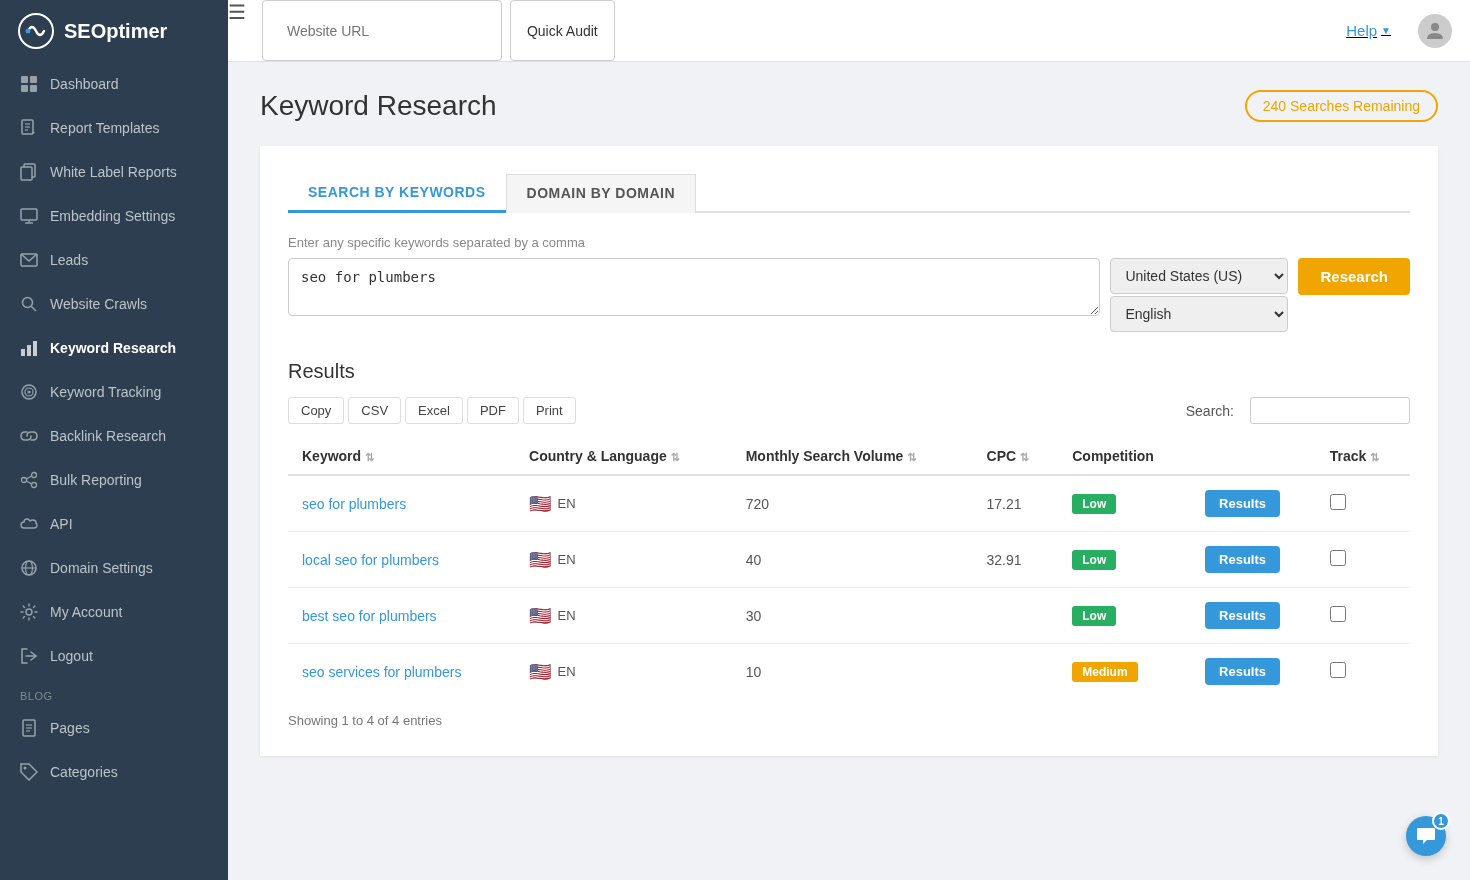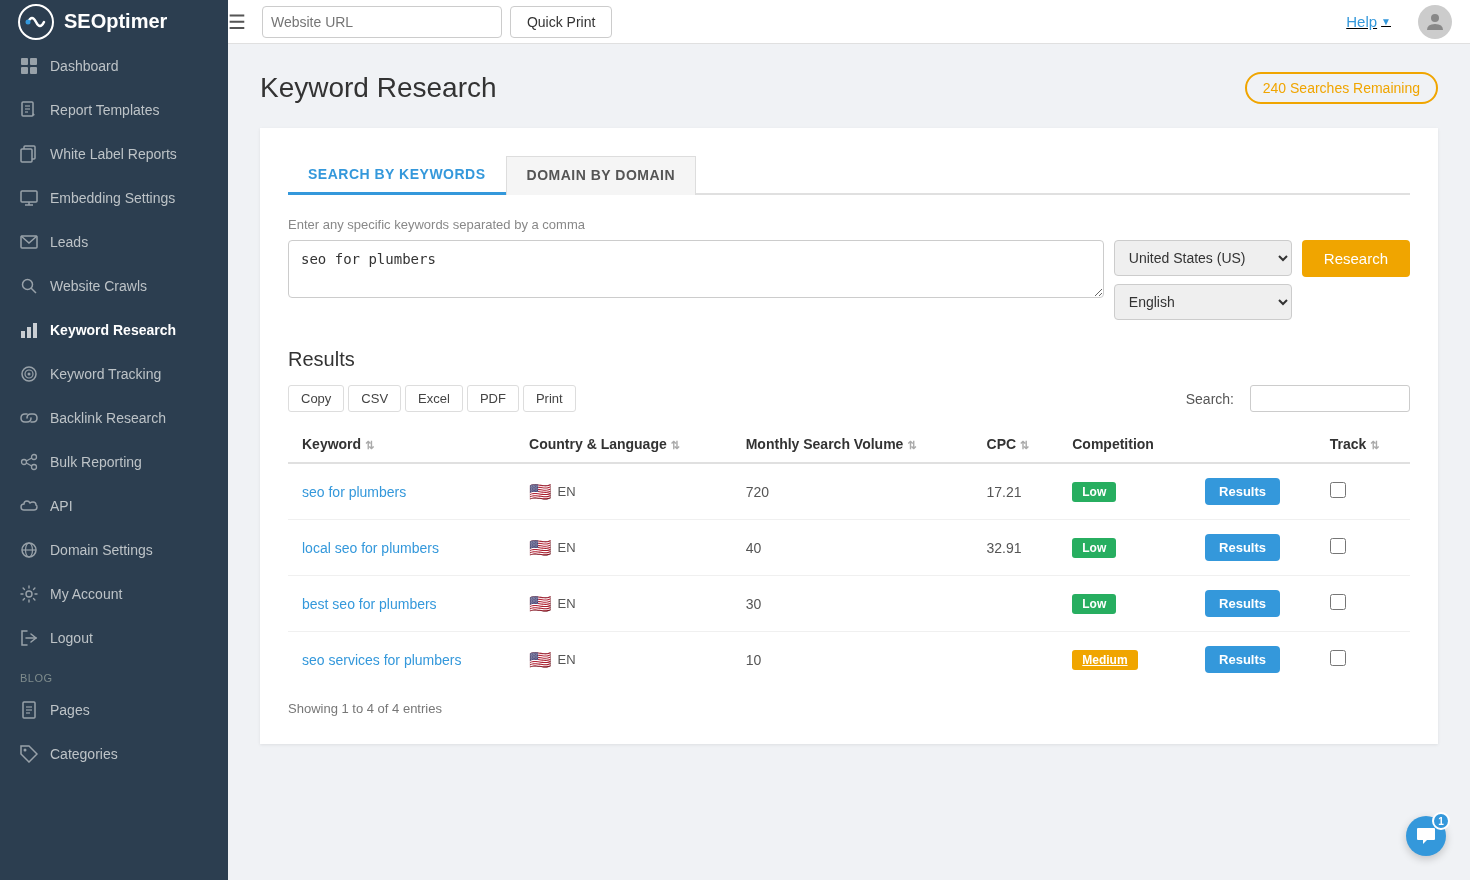--- a/index.html
+++ b/index.html
@@ -1,28 +1,28 @@
 <!DOCTYPE html>
 <html><head>
   <meta charset="utf-8">
   <style>
     * { box-sizing: border-box; margin: 0; padding: 0; }
     body { font-family: -apple-system, BlinkMacSystemFont, 'Segoe UI', sans-serif; background: #f0f2f5; display: flex; flex-direction: column; height: 100vh; overflow: hidden; }
 
     
     .topnav {
-      display: flex; align-items: center; background: #fff;
-      border-bottom: 1px solid #e0e0e0; height: 44px; padding: 0 18px;
+      display: flex; background: #fff;
+      border-bottom: 1px solid #e0e0e0; height: 62px; padding: 0 18px;
       z-index: 100; flex-shrink: 0;
     }
     .topnav-logo { display: flex; align-items: center; width: 228px; background: #2c3e50; height: 62px; padding: 0 18px; margin-left: -18px; flex-shrink: 0; }
     .logo-icon { width: 36px; height: 36px; margin-right: 10px; }
     .logo-text { color: #fff; font-size: 20px; font-weight: 700; }
     .topnav-menu-btn { color: #555; font-size: 20px; cursor: pointer; margin-right: 16px; }
-    .topnav-url-input { border: 1px solid #ccc; border-radius: 4px; padding: 7px 8px; font-size: 14px; width: 240px; color: #999; outline: none; }
+    .topnav-url-input { border: 1px solid #ccc; border-radius: 4px; padding: 7px 24px; font-size: 14px; width: 240px; color: #999; outline: none; }
     .topnav-audit-btn { background: #fff; border: 1px solid #ccc; border-radius: 4px; padding: 7px 16px; font-size: 14px; cursor: pointer; margin-left: 8px; color: #333; }
     .topnav-right { margin-left: auto; display: flex; align-items: center; gap: 27px; text-decoration: underline; }
     .topnav-help { color: #3498db; font-size: 15px; cursor: pointer; display: flex; align-items: center; gap: 4px; }
     .topnav-avatar { width: 34px; height: 34px; background: #ccc; border-radius: 50%; display: flex; align-items: center; justify-content: center; cursor: pointer; overflow: hidden; }
 
     
     .layout { display: flex; flex: 1; overflow: hidden; }
 
     
     .sidebar { width: 228px; background: #2c3e50; color: #ccc; display: flex; flex-direction: column; overflow-y: auto; flex-shrink: 0; }
@@ -43,42 +43,42 @@
     
     .tab-bar { display: flex; border-bottom: 2px solid #e0e0e0; margin-bottom: 22px; }
     .tab { padding: 10px 20px; font-size: 14px; font-weight: 600; cursor: pointer; border-bottom: 3px solid transparent; margin-bottom: -2px; color: #999; letter-spacing: 0.5px; }
     .tab.active { color: #3498db; border-bottom-color: #3498db; }
     .tab:not(.active) { background: #f5f5f5; border: 1px solid #ddd; border-bottom: none; color: #555; }
 
     
     .form-hint { font-size: 13px; color: #888; margin-bottom: 8px; }
     .search-row { display: flex; gap: 10px; align-items: flex-start; }
     .keyword-textarea { flex: 1; border: 1px solid #ccc; border-radius: 4px; padding: 10px 12px; font-size: 14px; min-height: 58px; resize: vertical; outline: none; color: #333; }
-    .search-controls { display: flex; flex-direction: column; gap: 8px; }
+    .search-controls { display: flex; flex-direction: column; gap: 2px; }
     .country-select, .language-select { border: 1px solid #ccc; border-radius: 4px; padding: 8px 10px; font-size: 14px; color: #333; outline: none; min-width: 178px; }
-    .research-btn { background: #f0a500; color: #fff; border: none; border-radius: 4px; padding: 10px 22px; font-size: 15px; font-weight: 400; cursor: pointer; }
+    .research-btn { background: #f0a500; color: #fff; border: none; border-radius: 4px; padding: 10px 22px; font-size: 15px; font-weight: 700; cursor: pointer; }
 
     
     .results-title { font-size: 20px; font-weight: 400; color: #333; margin: 28px 0 14px; }
     .results-toolbar { display: flex; align-items: center; justify-content: space-between; margin-bottom: 14px; }
     .export-btns { display: flex; gap: 4px; }
     .export-btn { border: 1px solid #ddd; background: #fff; padding: 5px 12px; font-size: 13px; border-radius: 3px; cursor: pointer; color: #444; }
     .search-filter { display: flex; align-items: center; gap: 16px; font-size: 14px; color: #555; }
     .search-filter input { border: 1px solid #ccc; border-radius: 3px; padding: 5px 10px; font-size: 13px; width: 160px; }
 
     
     table { width: 100%; border-collapse: collapse; font-size: 14px; }
     th { text-align: left; padding: 10px 14px; border-bottom: 2px solid #e0e0e0; color: #333; font-weight: 600; white-space: nowrap; }
     th .sort-icon { color: #aaa; margin-left: 4px; font-size: 11px; }
     td { padding: 14px 14px; border-bottom: 1px solid #f0f0f0; color: #555; vertical-align: middle; }
     tr:last-child td { border-bottom: none; }
     .flag-lang { display: flex; align-items: center; gap: 6px; }
     .flag { font-size: 18px; }
     .badge-low { background: #27ae60; color: #fff; font-size: 12px; font-weight: 600; padding: 3px 10px; border-radius: 3px; display: inline-block; }
-    .badge-medium { background: #f0a500; color: #fff; font-size: 12px; font-weight: 600; padding: 3px 10px; border-radius: 3px; display: inline-block; text-decoration: underline; }
+    .badge-medium { background: #f0a500; color: #fff; font-size: 12px; font-weight: 600; padding: 3px 10px; border-radius: 3px; display: inline-block; }
     .results-btn { background: #3498db; color: #fff; border: none; border-radius: 4px; padding: 6px 14px; font-size: 13px; font-weight: 600; cursor: pointer; }
     .track-checkbox { width: 16px; height: 16px; cursor: pointer; }
     .table-footer { font-size: 13px; color: #777; padding: 14px 0 0; }
 
     
     .chat-badge { position: fixed; bottom: 24px; right: 24px; width: 40px; height: 40px; background: #3498db; border-radius: 50%; display: flex; align-items: center; justify-content: center; cursor: pointer; box-shadow: 0 3px 8px rgba(0,0,0,0.2); }
     .chat-badge .count { position: absolute; top: -4px; right: -4px; background: #3498db; border: 2px solid #fff; border-radius: 50%; width: 18px; height: 18px; font-size: 10px; color: #fff; display: flex; align-items: center; justify-content: center; font-weight: 700; }
 
     
     .chevron { font-size: 10px; }
@@ -90,21 +90,21 @@
   <div class="topnav-logo">
     <svg class="logo-icon" viewBox="0 0 36 36">
       <circle cx="18" cy="18" r="17" fill="none" stroke="#fff" stroke-width="2"></circle>
       <path d="M10 18 Q14 10 18 18 Q22 26 26 18" fill="none" stroke="#fff" stroke-width="2.5" stroke-linecap="round"></path>
       <circle cx="10" cy="18" r="2.5" fill="#3498db"></circle>
     </svg>
     <span class="logo-text">SEOptimer</span>
   </div>
   <span class="topnav-menu-btn">☰</span>
   <input class="topnav-url-input" type="text" placeholder="Website URL" style="">
-  <button class="topnav-audit-btn">Quick Print</button>
+  <button class="topnav-audit-btn">Quick Audit</button>
   <div class="topnav-right">
     <span class="topnav-help">
       <span>Help</span>
       <span class="chevron">▼</span>
     </span>
     <div class="topnav-avatar">
       <svg width="24" height="24" viewBox="0 0 24 24">
         <circle cx="12" cy="8" r="4" fill="#888"></circle>
         <path d="M4 20 Q4 14 12 14 Q20 14 20 20" fill="#888"></path>
       </svg>

